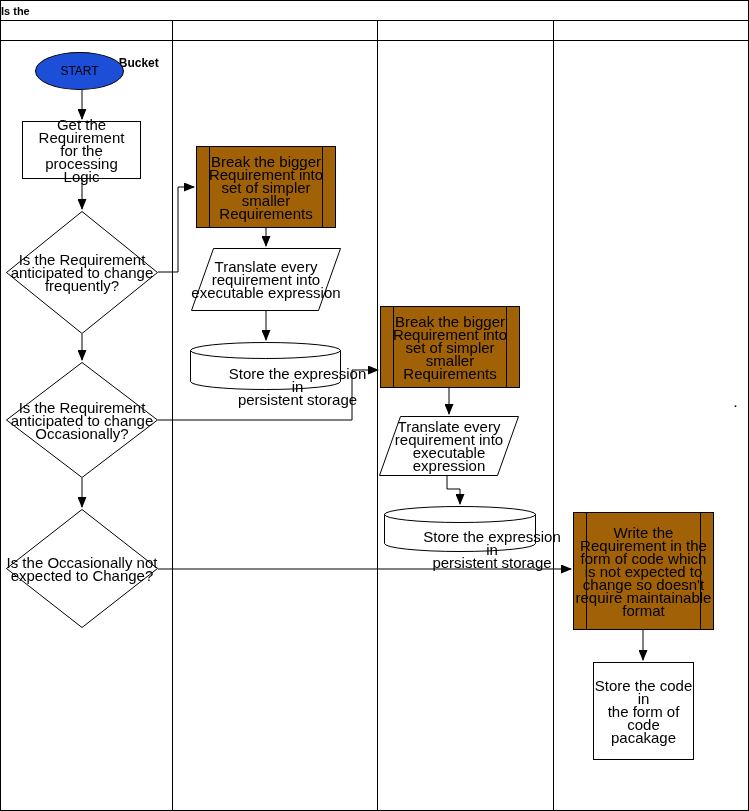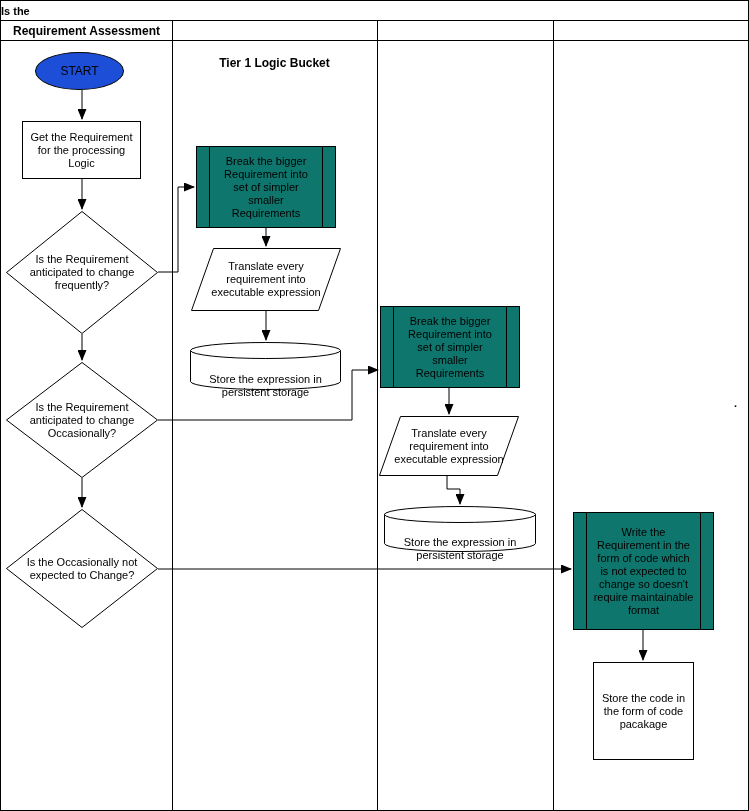--- a/index.html
+++ b/index.html
@@ -34,31 +34,31 @@
     position:absolute; top:20px; bottom:0; width:0;
     border-left:1px solid #000;
   }
   .ld1 { left:171px; } .ld2 { left:376px; } .ld3 { left:552px; }
 
   
   .node { position:absolute; box-sizing:border-box; }
   .node-text {
     position:absolute; left:0; top:0; width:100%; height:100%;
     display:flex; align-items:center; justify-content:center;
-    text-align:center; font-size:11px; line-height:13px;
+    text-align:center; font-size:15px; line-height:13px;
     white-space:pre-line; pointer-events:none;
   }
   .ellipse {
     border:1px solid #000; border-radius:50%;
     background:#1d4ed8;
     display:flex; align-items:center; justify-content:center;
     font-size:12px;
   }
   .rect { border:1px solid #000; background:#fff; }
-  .predefined { border:1px solid #000; background:#0f766e;padding-left:8px; }
+  .predefined { border:1px solid #000; background:#a16207;padding-left:8px; }
   .predefined .bar-l, .predefined .bar-r {
     position:absolute; top:0; bottom:0; width:0;
     border-left:1px solid #000;
   }
   .predefined .bar-l { left:12px; }
   .predefined .bar-r { right:12px; }
   .shape-svg { position:absolute; left:0; top:0; display:block; }
   .svg-node svg { overflow:visible; }
 
   
@@ -68,21 +68,21 @@
   #d2      { left:5px;   top:361px; width:152px; height:116px; }
   #d3      { left:5px;   top:508px; width:152px; height:119px; }
   #t1box   { left:195px; top:145px; width:140px; height:82px; }
   #t1para  { left:190px; top:247px; width:150px; height:63px; }
   #t1cyl   { left:189px; top:341px; width:151px; height:48px; }
   #t2box   { left:379px; top:305px; width:140px; height:82px; }
   #t2para  { left:378px; top:415px; width:140px; height:60px; }
   #t2cyl   { left:383px; top:505px; width:152px; height:46px; }
   #t3box   { left:572px; top:511px; width:141px; height:118px; }
   #t3rect  { left:592px; top:661px; width:101px; height:98px; }
-  #t1cyl .node-text, #t2cyl .node-text { padding-top:20px; }
+  #t1cyl .node-text, #t2cyl .node-text { padding-top:20px;margin-left:32px; }
 
   .connectors {
     position:absolute; left:0; top:0; width:749px; height:811px;
     pointer-events:none;
   }
   .connectors polyline, .connectors line {
     fill:none; stroke:#000; stroke-width:1;
   }
   .stray-dot {
     position:absolute; left:733px; top:396px; font-size:11px;
@@ -91,21 +91,20 @@
 </style>
 </head>
 <body>
 
 <div class="canvas">
 
   <div class="title-band">
     <span>Is the</span>
   </div>
   <div class="header-row">
-    <div class="header-cell hc1">Requirement Assessment</div>
     <div class="header-cell hc2">Tier 1 Logic Bucket</div>
   </div>
   <div class="lane-divider ld1"></div>
   <div class="lane-divider ld2"></div>
   <div class="lane-divider ld3"></div>
 
   <div class="node ellipse" id="start">
     <span>START</span>
   </div>
 

